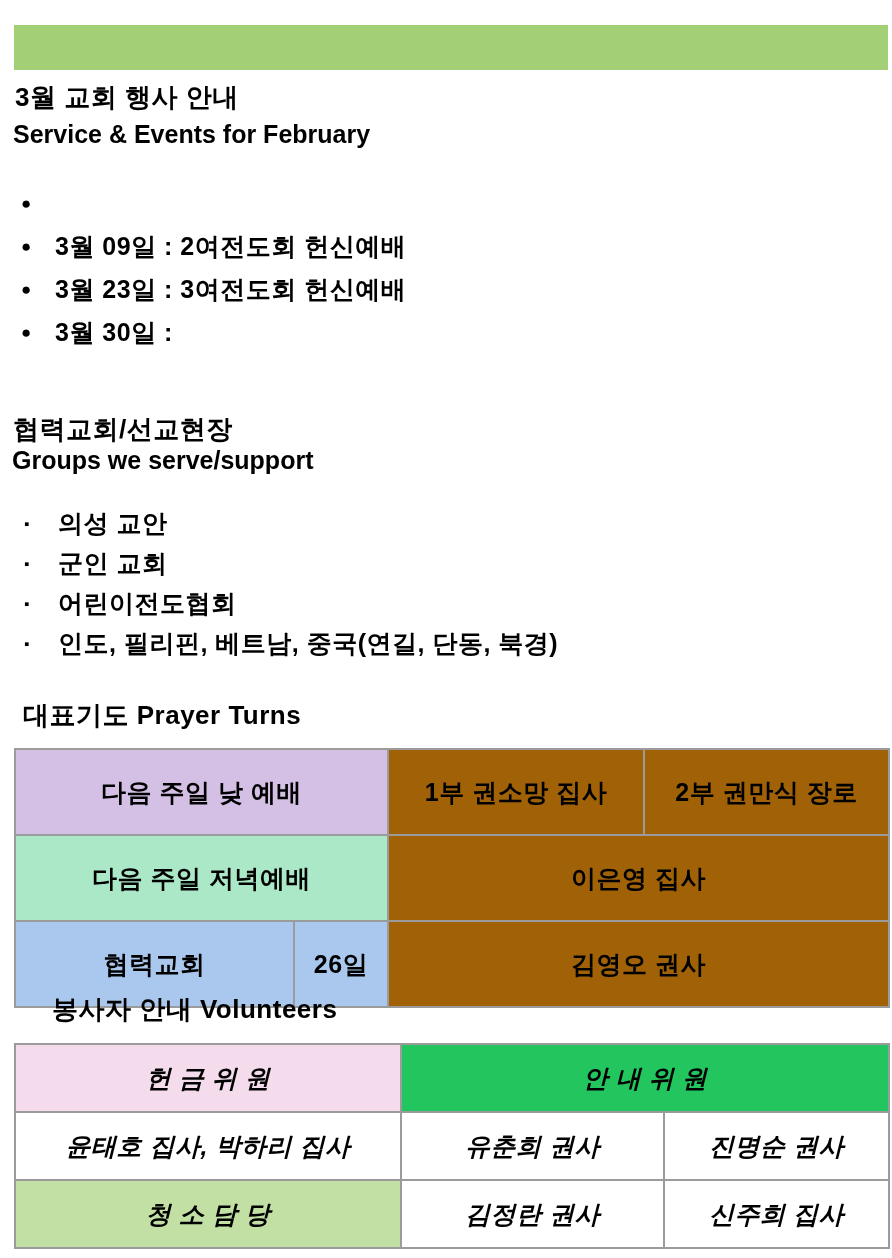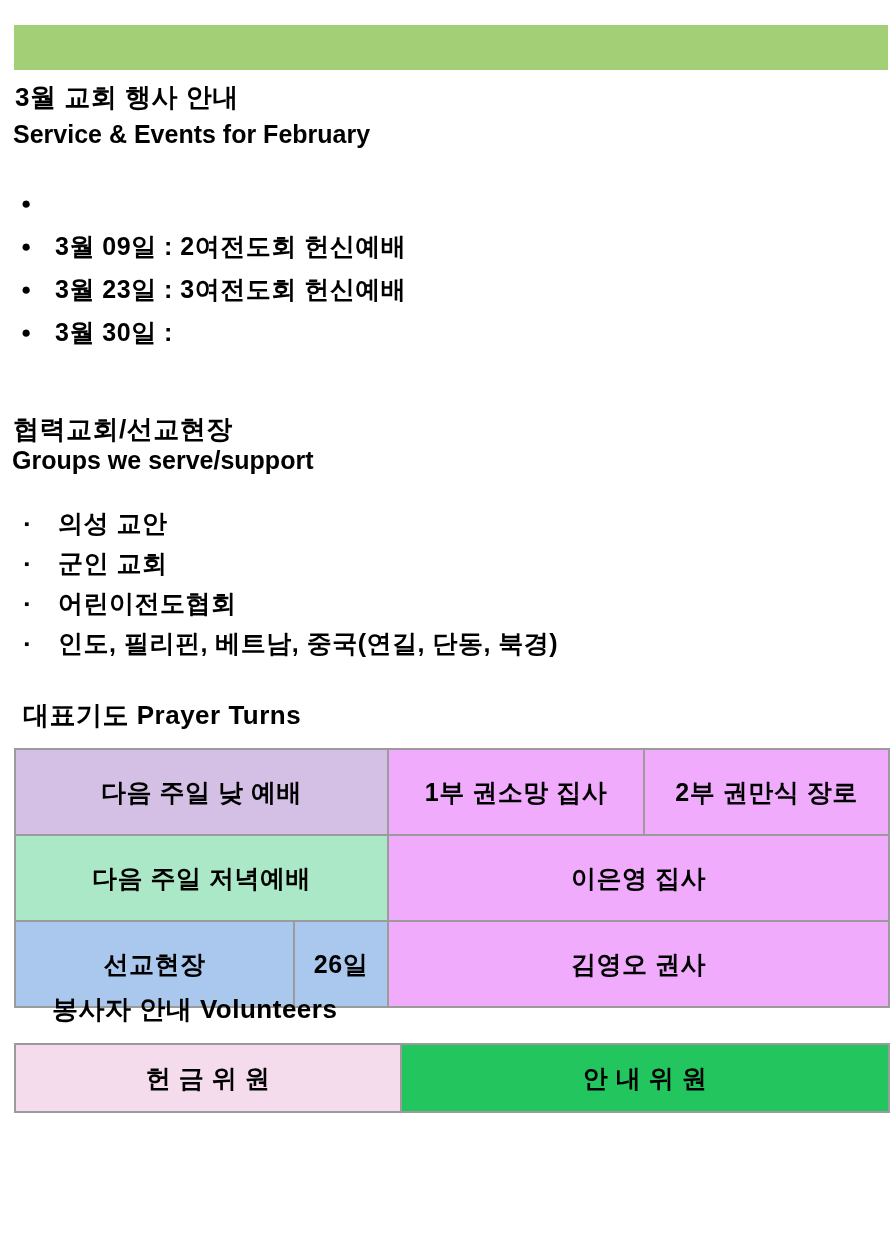--- a/index.html
+++ b/index.html
@@ -35,25 +35,25 @@
   table.tbl{border-collapse:collapse;table-layout:fixed;position:absolute;left:14px;width:874px;}
   .tbl td{
     border:2px solid #9b9b9b;
     text-align:center;vertical-align:middle;
     font-size:25px;font-weight:800;letter-spacing:0.5px;
     padding:16px;overflow:hidden;white-space:nowrap;
   }
   .prayer-table{top:748px;}
   .prayer-table td{height:52px;}
   .volunteers-table{top:1043px;}
-  .volunteers-table td{height:34px;}
+  .volunteers-table td{height:34px;font-style:italic;}
   .bg-lavender{background:#d5c0e5;}
   .bg-mint{background:#aae8c7;}
   .bg-blue{background:#aac8ee;}
-  .bg-yellow{background:#f0abfc;margin-top:36px;}
+  .bg-yellow{background:#a16207;margin-top:36px;}
   .bg-pink{background:#f4dcec;}
   .bg-cyan{background:#22c55e;}
   .bg-green{background:#c2e0a3;}
   .bg-white{background:#ffffff;}
 </style>
 </head>
 <body>
 
 <div class="abs header-bar"></div>
 
@@ -113,34 +113,44 @@
       <tr>
     <td colspan="2" class="bg-lavender">다음 주일 낮 예배</td>
     <td class="bg-yellow">1부 권소망 집사</td>
     <td class="bg-yellow">2부 권만식 장로</td>
   </tr>
   <tr>
     <td colspan="2" class="bg-mint">다음 주일 저녁예배</td>
     <td colspan="2" class="bg-yellow">이은영 집사</td>
   </tr>
   <tr>
-    <td class="bg-blue">선교현장</td>
+    <td class="bg-blue">협력교회</td>
     <td class="bg-blue">26일</td>
     <td colspan="2" class="bg-yellow">김영오 권사</td>
   </tr>
 </tbody>
   </table>
 
 <div class="abs h-kr volunteers-heading">봉사자 안내 Volunteers</div>
 
 <table class="tbl volunteers-table">
   <colgroup>
     <col style="width:386px">
       <col style="width:263px">
       <col style="width:225px">
   </colgroup>
   <tbody>
       <tr>
     <td class="bg-pink">헌 금 위 원</td>
     <td colspan="2" class="bg-cyan">안 내 위 원</td>
   </tr>
+  <tr>
+    <td class="bg-white">윤태호 집사, 박하리 집사</td>
+    <td class="bg-white">유춘희 권사</td>
+    <td class="bg-white">진명순 권사</td>
+  </tr>
+  <tr>
+    <td class="bg-green">청 소 담 당</td>
+    <td class="bg-white">김정란 권사</td>
+    <td class="bg-white">신주희 집사</td>
+  </tr>
 </tbody>
   </table>
 
 </body></html>

